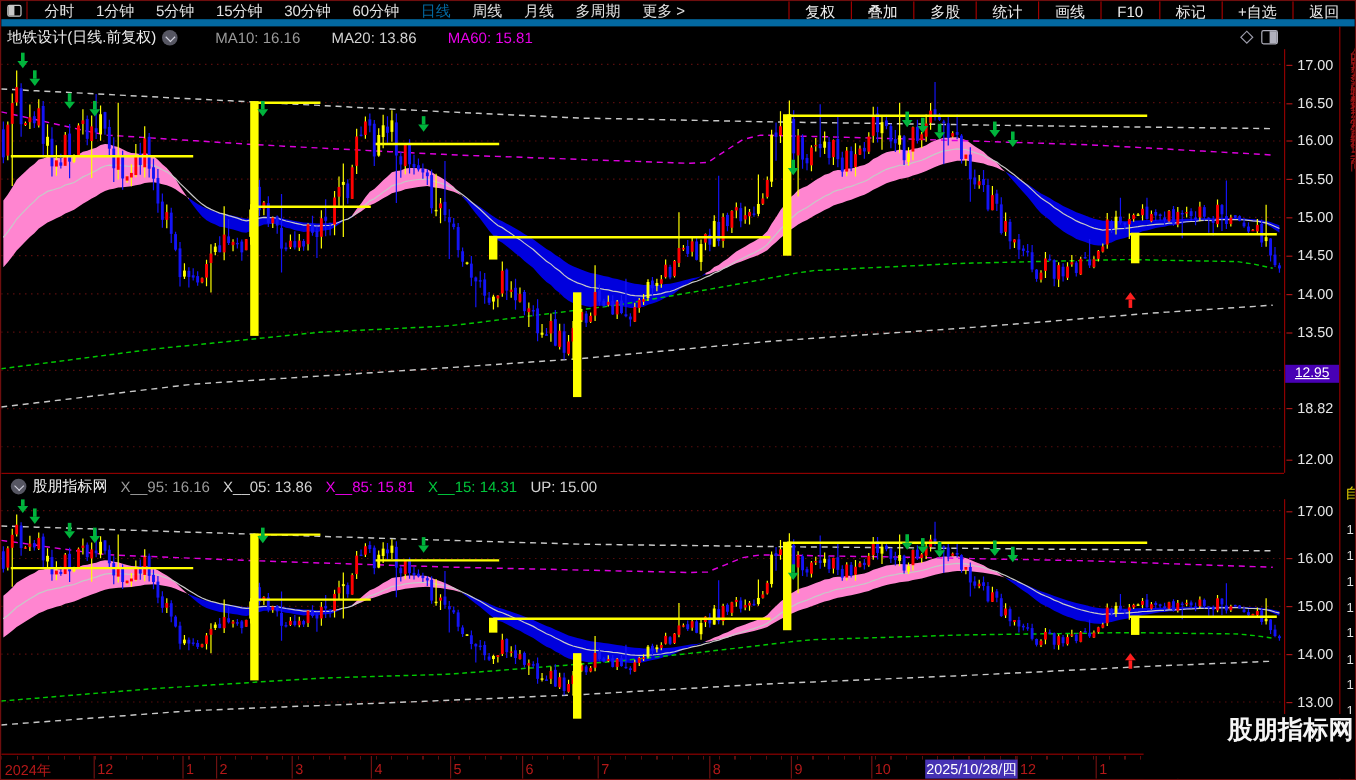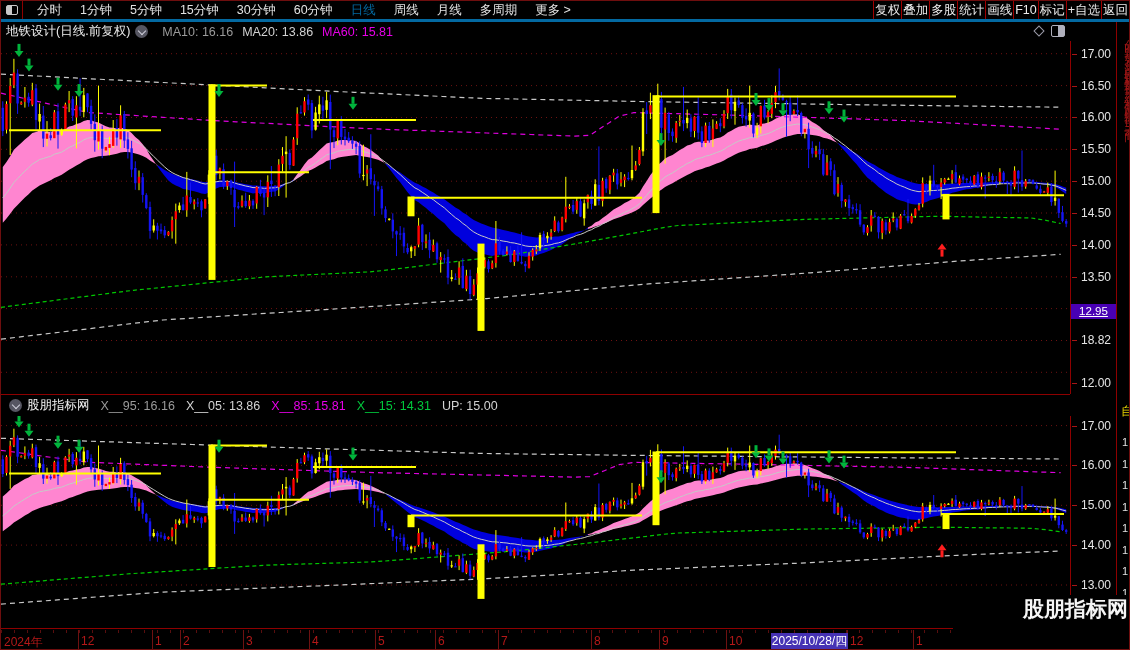--- a/index.html
+++ b/index.html
@@ -1,37 +1,37 @@
 <!DOCTYPE html>
 <html><head>
 <meta charset="utf-8">
 <style>
   *{box-sizing:border-box;margin:0;padding:0}
   html,body{background:#000}
   .app{position:relative;width:1130px;height:650px;background:#000;overflow:hidden;
        font-family:"Liberation Sans",sans-serif;border:1px solid #6e0e0e}
   
   .toolbar{position:absolute;top:0;left:0;right:0;height:21px;display:flex;align-items:stretch;
-           border-bottom:3px solid #0369a1;background:#000;z-index:10}
+           border-bottom:6px solid #0369a1;background:#000;z-index:10}
   .tb-icon{width:22px;border-right:1px solid #8e0000;display:flex;align-items:center;justify-content:center}
   .tb-icon b{display:block;width:12px;height:10px;border:1px solid #c8c8c8;border-radius:2px;position:relative}
   .tb-icon b::before{content:"";position:absolute;left:0;top:0;bottom:0;width:5px;background:#c8c8c8}
   .tabs{display:flex;align-items:center;padding-left:5px}
   .tab{padding:0 9px;font-size:12.5px;color:#e2e2e2;line-height:20px;white-space:nowrap}
   .tab.active{color:#0369a1}
   .rbtns{margin-left:auto;display:flex;align-items:stretch}
-  .rbtn{padding:0 1px;border-left:1px solid #a00000;font-size:12.5px;color:#ececec;line-height:19px;white-space:nowrap}
+  .rbtn{padding:0 13px;border-left:1px solid #a00000;font-size:12.5px;color:#ececec;line-height:19px;white-space:nowrap}
   
   .titlebar{position:absolute;top:21px;left:0;width:1069px;height:19px;display:flex;align-items:center;
             font-size:12.5px;color:#ececec;padding-left:5px;z-index:9}
   .circle-icon{width:13px;height:13px;border-radius:50%;background:#565662;display:inline-flex;
                align-items:center;justify-content:center;margin:0 5px;flex:none}
   .circle-icon::after{content:"";width:5px;height:5px;border-right:1.5px solid #d0d0dc;
                border-bottom:1.5px solid #d0d0dc;transform:rotate(45deg);margin-top:-2px}
-  .ma-label{margin-left:9px;white-space:nowrap}
+  .ma-label{margin-left:26px;white-space:nowrap}
   .tr-icons{position:absolute;left:1034px;top:3px;display:flex;gap:8px;align-items:center}
   .diamond{width:8px;height:8px;border:1px solid #9a9aa8;transform:rotate(45deg)}
   .winsplit{width:14px;height:12px;border:1px solid #b0b0bc;border-radius:2px;position:relative}
   .winsplit::after{content:"";position:absolute;right:0;top:0;bottom:0;width:6px;background:#b0b0bc}
   
   #main-chart{position:absolute;top:40px;left:0}
   #sub-chart{position:absolute;top:415px;left:0}
   
   .axis{position:absolute;left:1069px;width:46px;border-left:1px solid #8e0000}
   .axis-label{position:absolute;left:0;width:100%;height:14px;font-size:12px;color:#e5e5e5}

